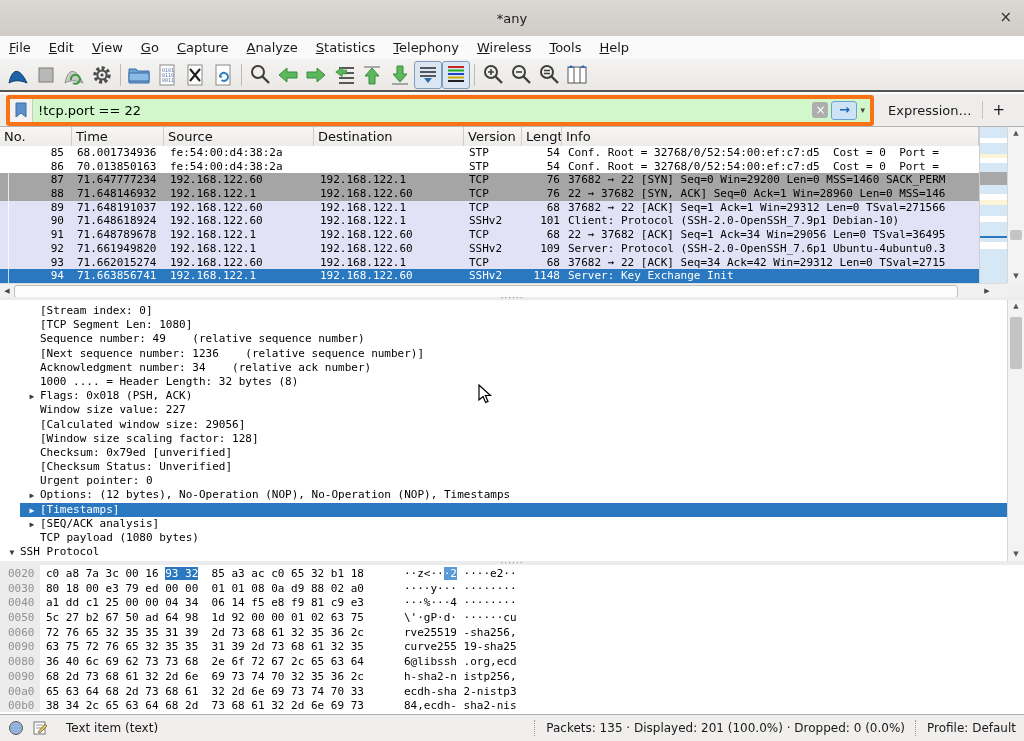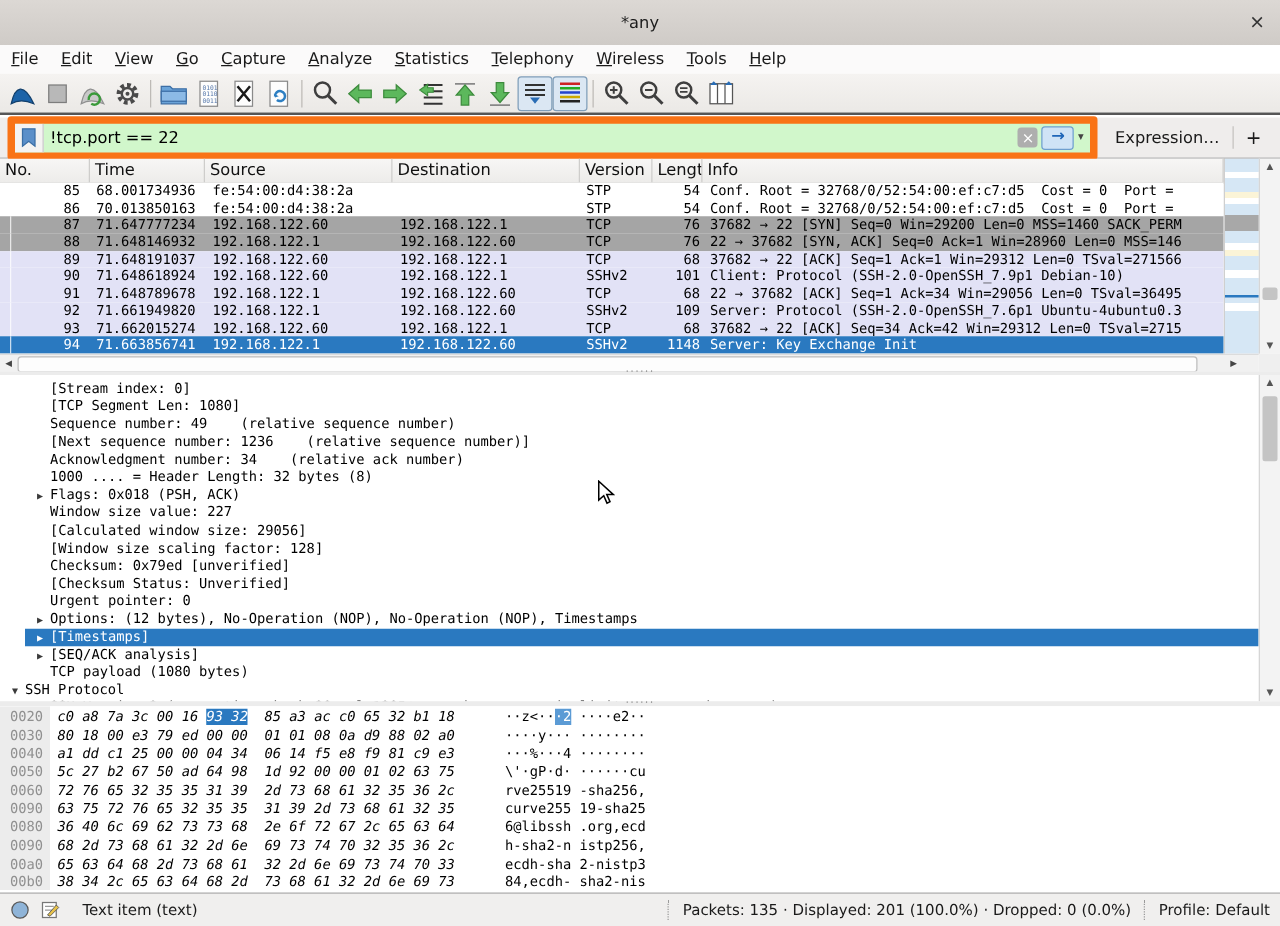--- a/index.html
+++ b/index.html
@@ -19,21 +19,21 @@
   .toolbar{position:absolute;left:0;top:59px;width:1024px;height:33px;
            background:linear-gradient(#f5f3f1,#ebe9e6);border-bottom:2px solid #565656;
            display:flex;align-items:center;padding-left:4px;box-sizing:border-box;}
   .tb-btn{width:28px;height:28px;display:flex;align-items:center;justify-content:center;border-radius:3px;}
   .tb-btn.pressed{background:#dbe7f3;border:1px solid #7f9db9;width:26px;height:26px;}
   .tb-sep{width:1px;height:22px;background:#bdbab6;margin:0 4px;}
   .tb-btn svg{display:block;}
   
   .filterbar{position:absolute;left:0;top:94px;width:1024px;height:33px;background:#efedec;
              border-bottom:1px solid #b3b3b3;display:flex;align-items:center;box-sizing:border-box;padding:0 6px;}
-  .filter-input{flex:0 0 860px;height:23px;border:6px solid #f97316;border-radius:3px;background:#d1f7cb;
+  .filter-input{flex:0 0 860px;height:23px;border:4px solid #f97316;border-radius:3px;background:#d1f7cb;
                 display:flex;align-items:center;overflow:hidden;}
   .fi-bookmark{width:22px;height:23px;background:#f4f3f2;border-right:1px solid #c9c9c9;
                display:flex;align-items:center;justify-content:center;}
   .fi-text{flex:1;font-size:13px;padding-left:5px;color:#000;white-space:pre;}
   .fi-clear{width:16px;height:16px;background:#aeaeae;border-radius:3px;color:#fff;font-size:12px;
             line-height:16px;text-align:center;margin-right:3px;}
   .fi-apply{width:24px;height:17px;background:#cfe3f6;border:1px solid #6f9fcf;border-radius:3px;
             color:#1f66b8;font-size:13px;font-weight:bold;line-height:15px;text-align:center;margin-right:3px;}
   .fi-caret{font-size:9px;color:#444;margin-right:5px;}
   .fb-expression{font-size:13px;margin-left:14px;}
@@ -79,21 +79,21 @@
   .dline{height:14.2px;line-height:14.2px;white-space:pre;position:relative;color:#000;}
   .dline .arr{display:inline-block;width:16px;text-align:center;font-size:8px;color:#3a3a3a;}
   .dline.sel{background:#2a79c0;color:#fff;margin-left:20px;}
   .dline.sel .arr{color:#fff;}
   
   .hexpane{position:absolute;left:0;top:565px;width:1024px;height:147px;background:#fff;overflow:hidden;
            font-family:"DejaVu Sans Mono",monospace;font-size:11px;padding-top:2px;box-sizing:border-box;}
   .hexstrip{position:absolute;left:0;top:0;width:40px;height:147px;background:#ececec;}
   .hrow{height:14.7px;line-height:14.7px;white-space:pre;position:relative;}
   .h-off{position:absolute;left:8px;color:#909090;}
-  .h-hex{position:absolute;left:46px;color:#000;font-style:italic;}
+  .h-hex{position:absolute;left:46px;color:#000;}
   .h-asc{position:absolute;left:404px;color:#000;}
   .hsel{background:#2a79c0;color:#fff;}
   .asel{background:#5b9bd5;color:#fff;}
   
   .statusbar{position:absolute;left:0;top:714px;width:1024px;height:27px;background:#f0efee;
              border-top:1px solid #b0b0b0;display:flex;align-items:center;font-size:12px;box-sizing:border-box;}
   .sb-icon{margin-left:8px;display:flex;align-items:center;}
   .sb-text{margin-left:18px;color:#1a1a1a;}
   .sb-right{margin-left:auto;display:flex;align-items:center;}
   .sb-sep{width:1px;height:16px;border-left:1px dotted #9a9a9a;margin:0 10px;}

